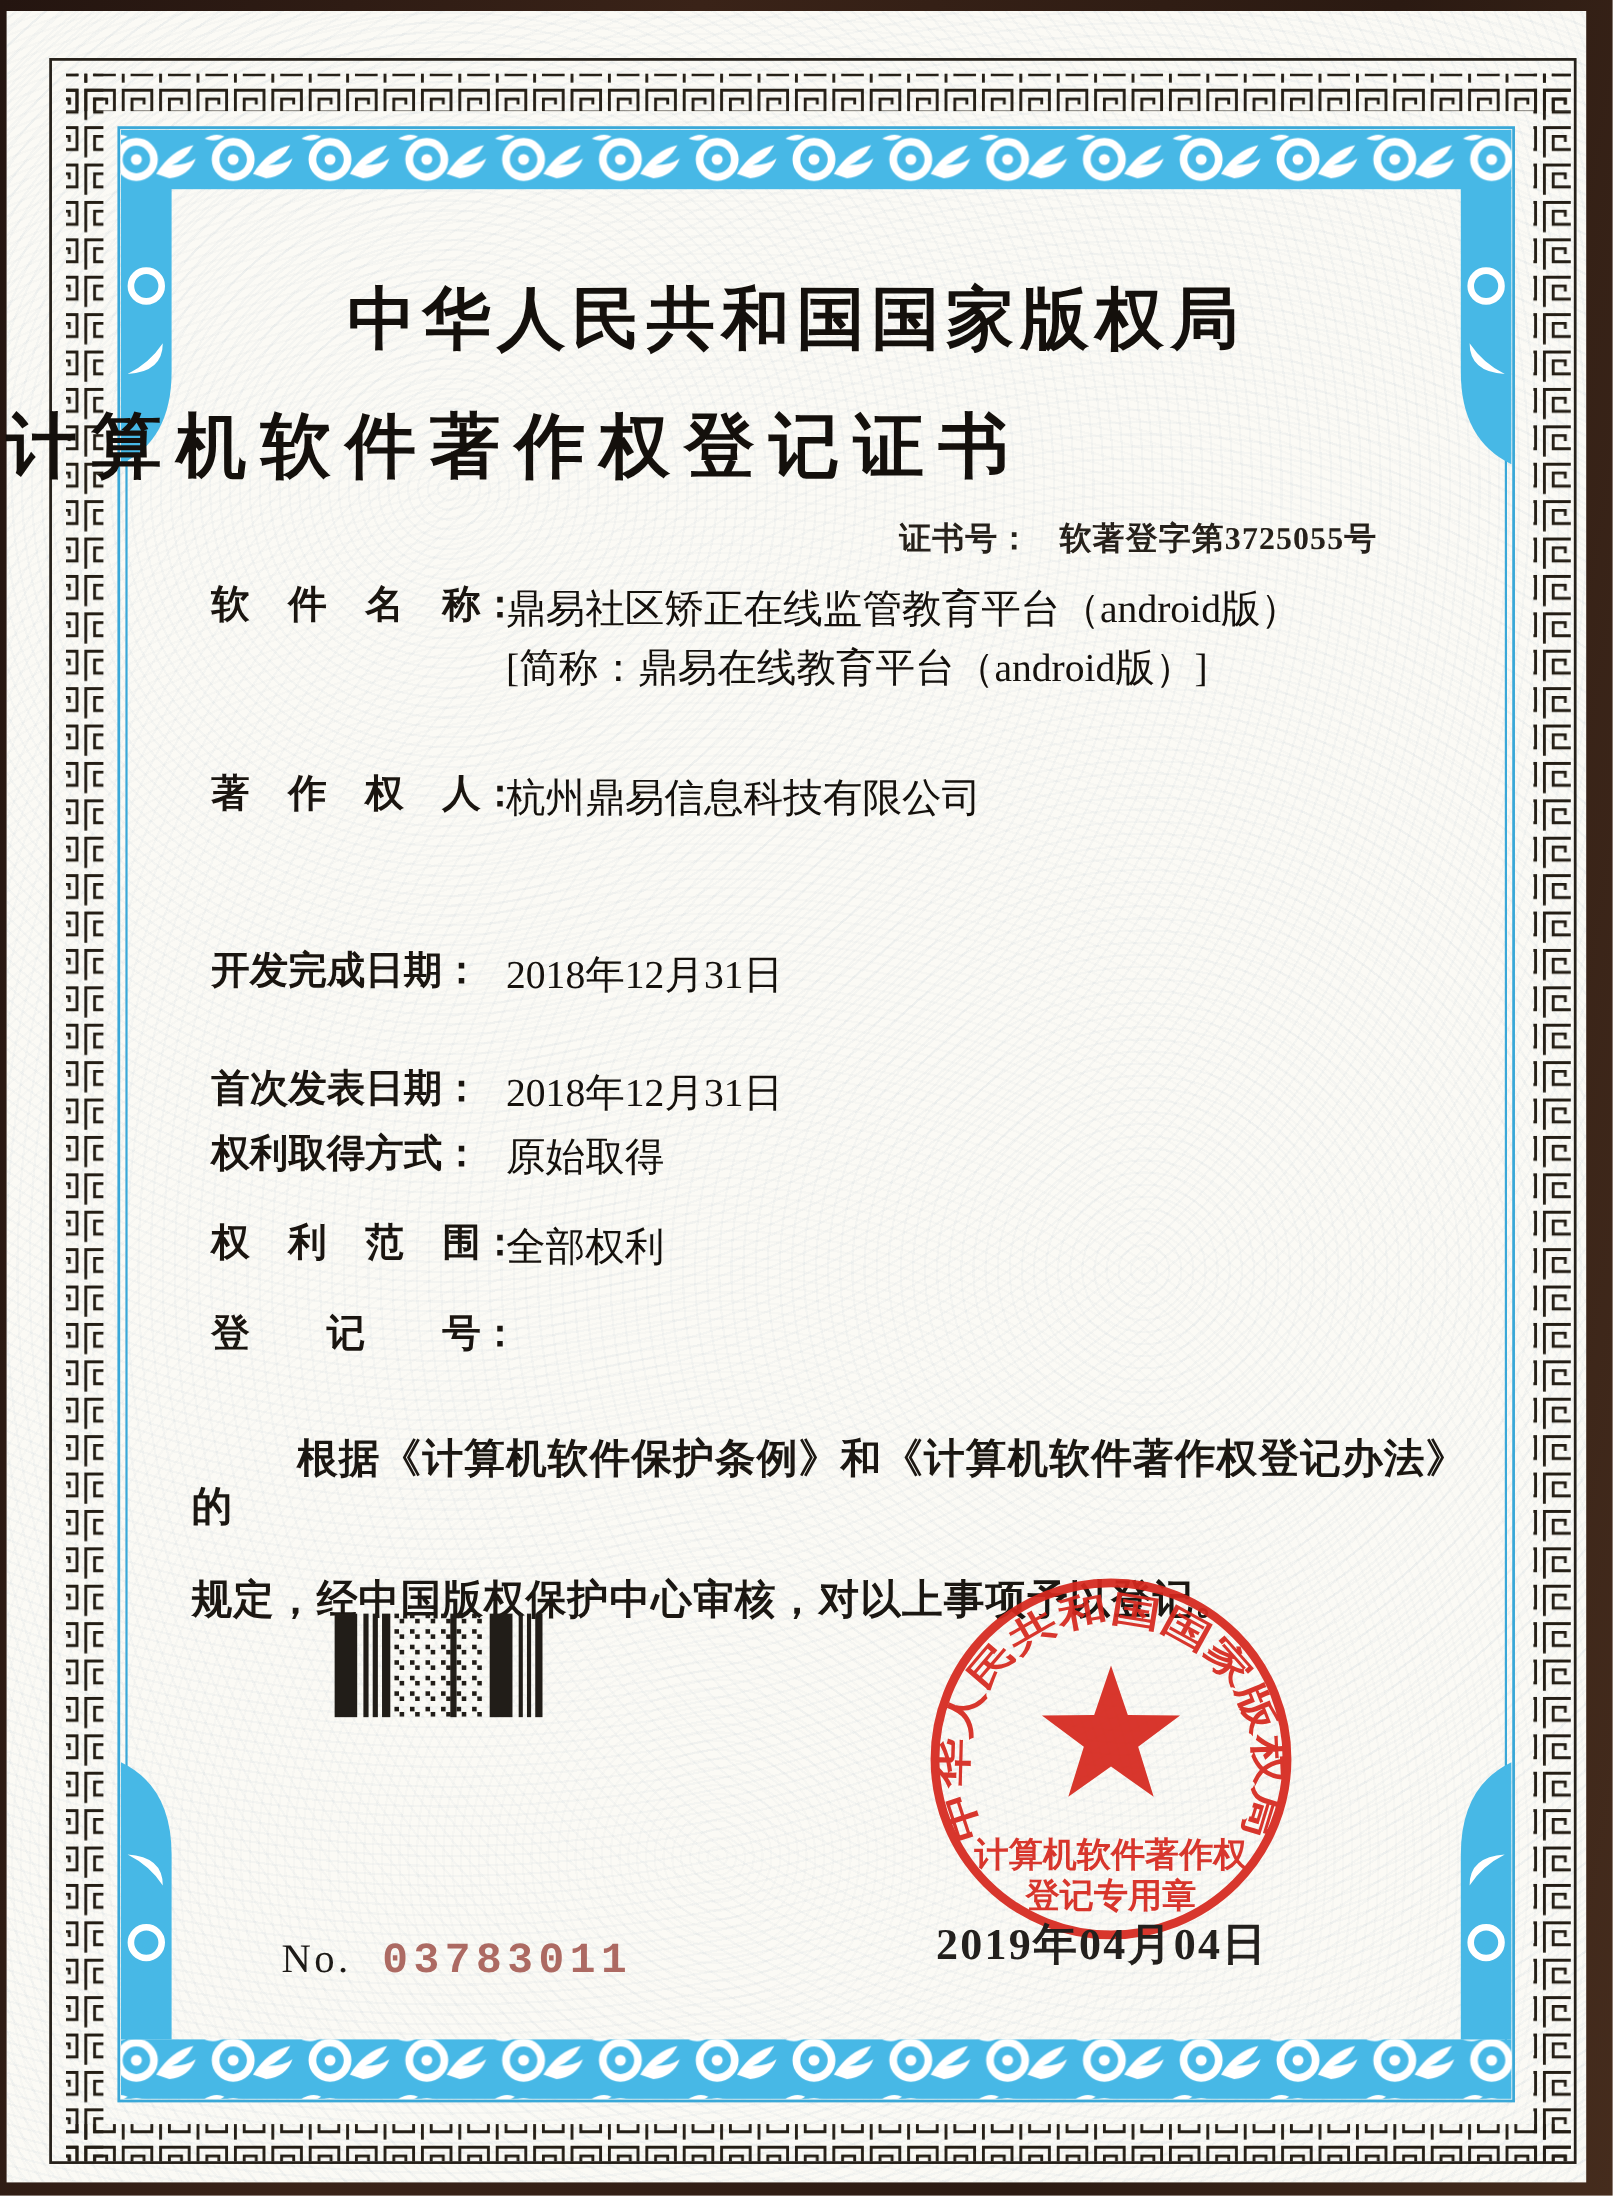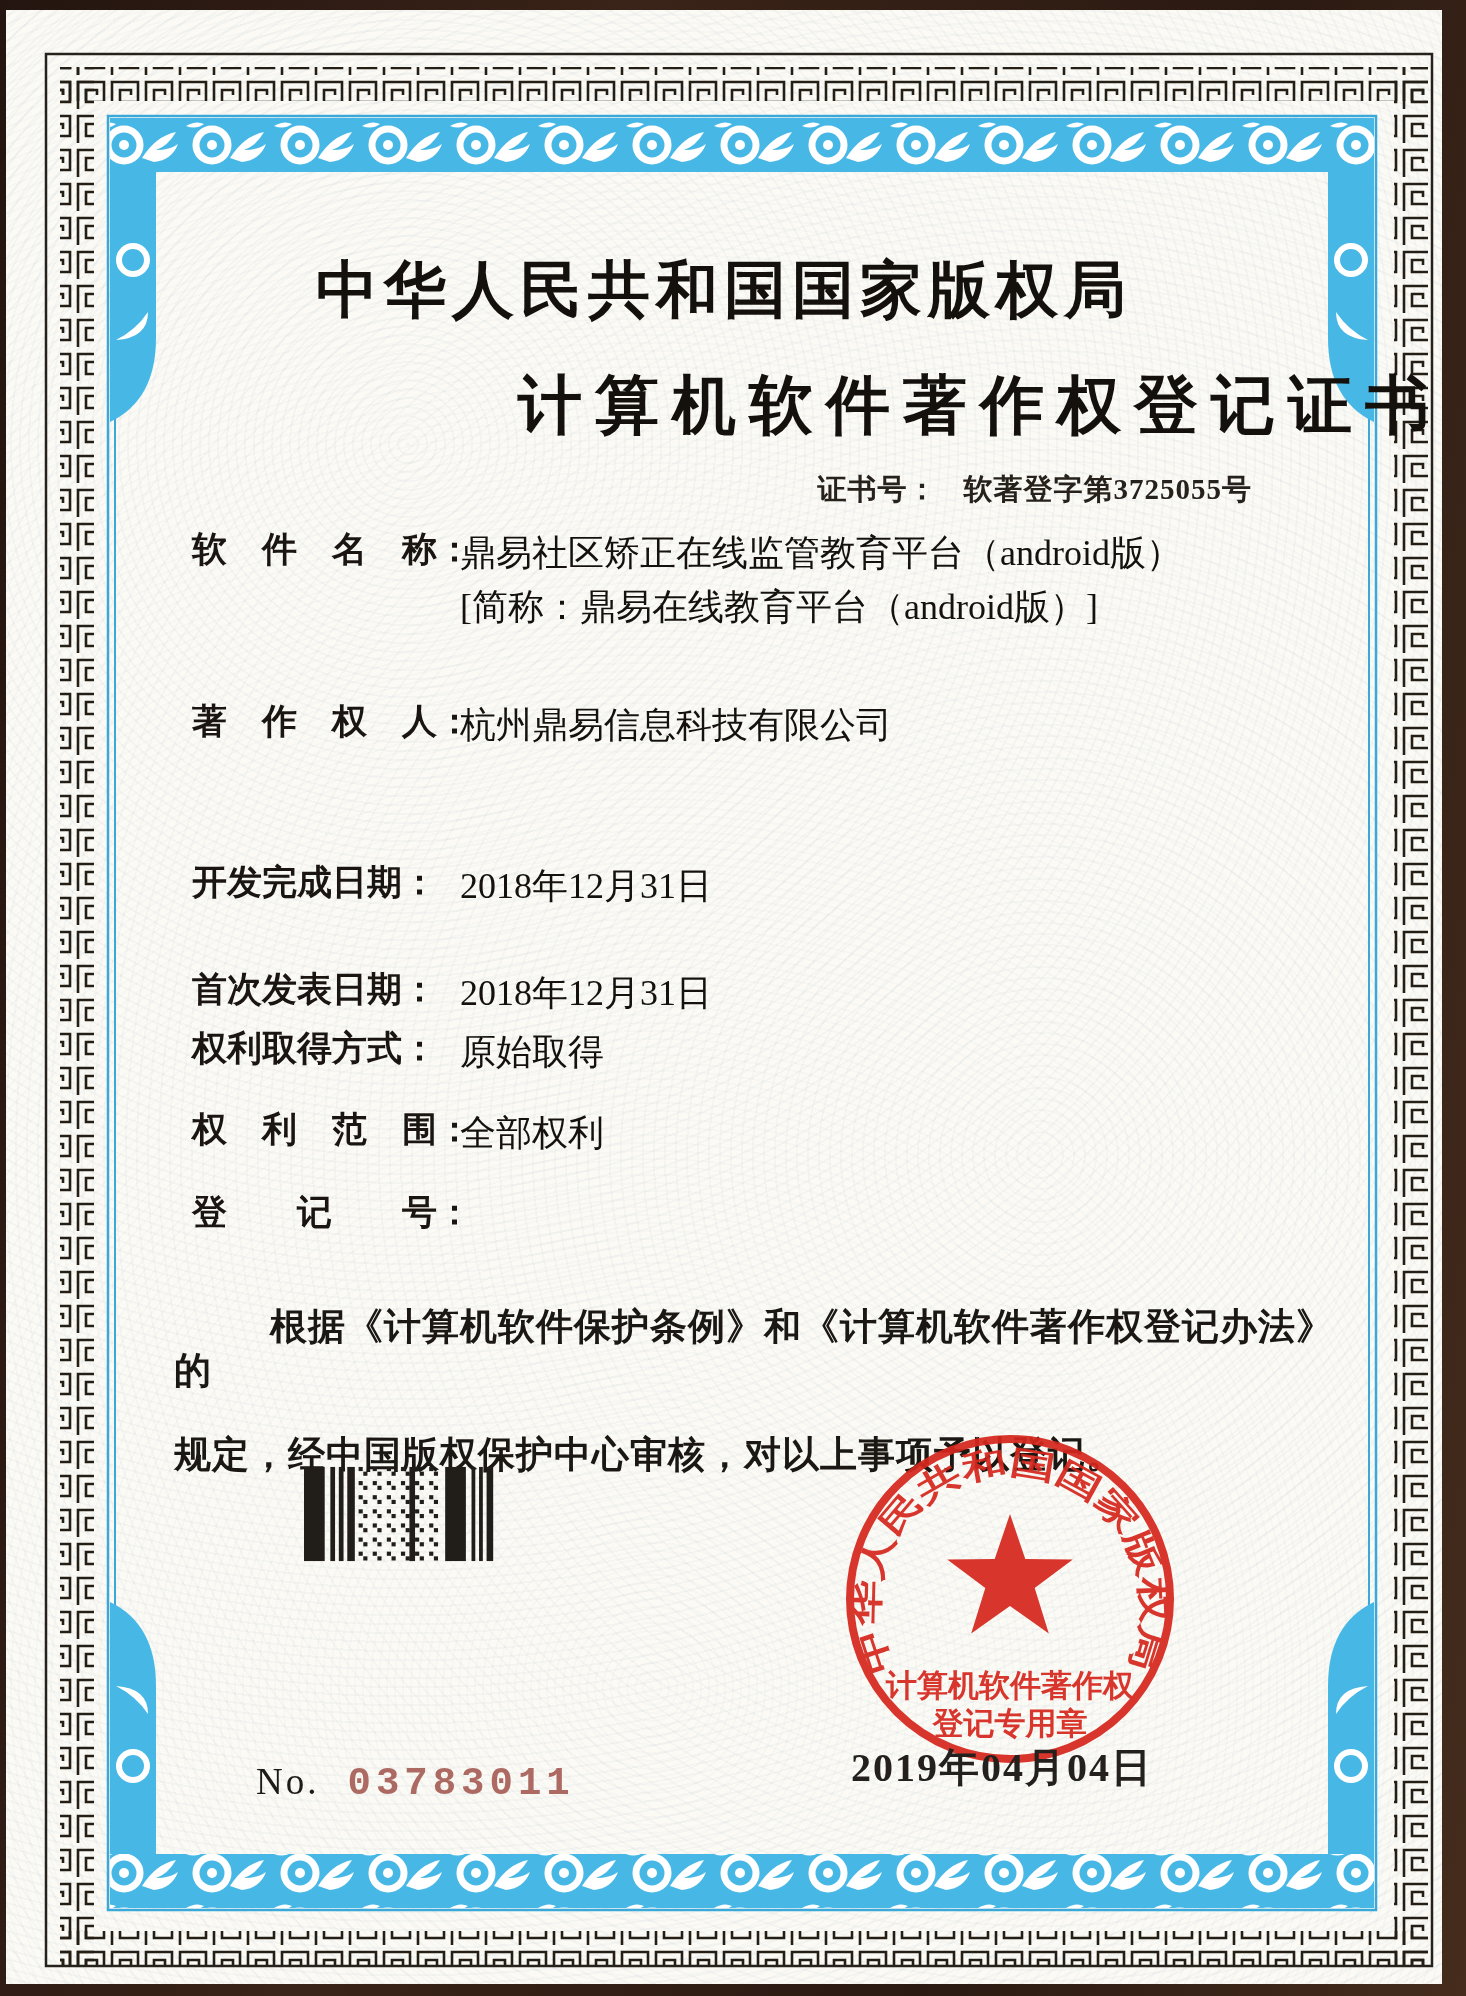--- a/index.html
+++ b/index.html
@@ -19,21 +19,21 @@
       #fbfaf5;
   }
   #frame-svg{position:absolute;left:0;top:0;width:1436px;height:1974px;}
   
   #content{position:absolute;left:0;top:0;width:1436px;height:1974px;color:#181410;}
   .title1{
     position:absolute;top:238px;left:0;width:100%;text-align:center;
     font-size:62px;font-weight:bold;letter-spacing:6px;color:#14100c;
   }
   .title2{
-    position:absolute;top:352px;left:0;width:100%;text-align:right;
+    position:absolute;top:352px;left:0;width:100%;text-align:left;
     font-size:64px;font-weight:bold;letter-spacing:13px;color:#14100c;
   }
   .certno{
     position:absolute;top:460px;right:190px;
     font-size:29px;font-weight:bold;color:#26211b;letter-spacing:1px;
   }
   .certno .v{margin-left:26px;font-weight:bold;}
   #fields{position:absolute;left:186px;top:0;width:1100px;}
   .field-row{position:absolute;display:flex;align-items:flex-start;}
   .field-label{width:268px;flex:0 0 268px;font-size:35px;font-weight:bold;color:#1a1510;white-space:nowrap;}

